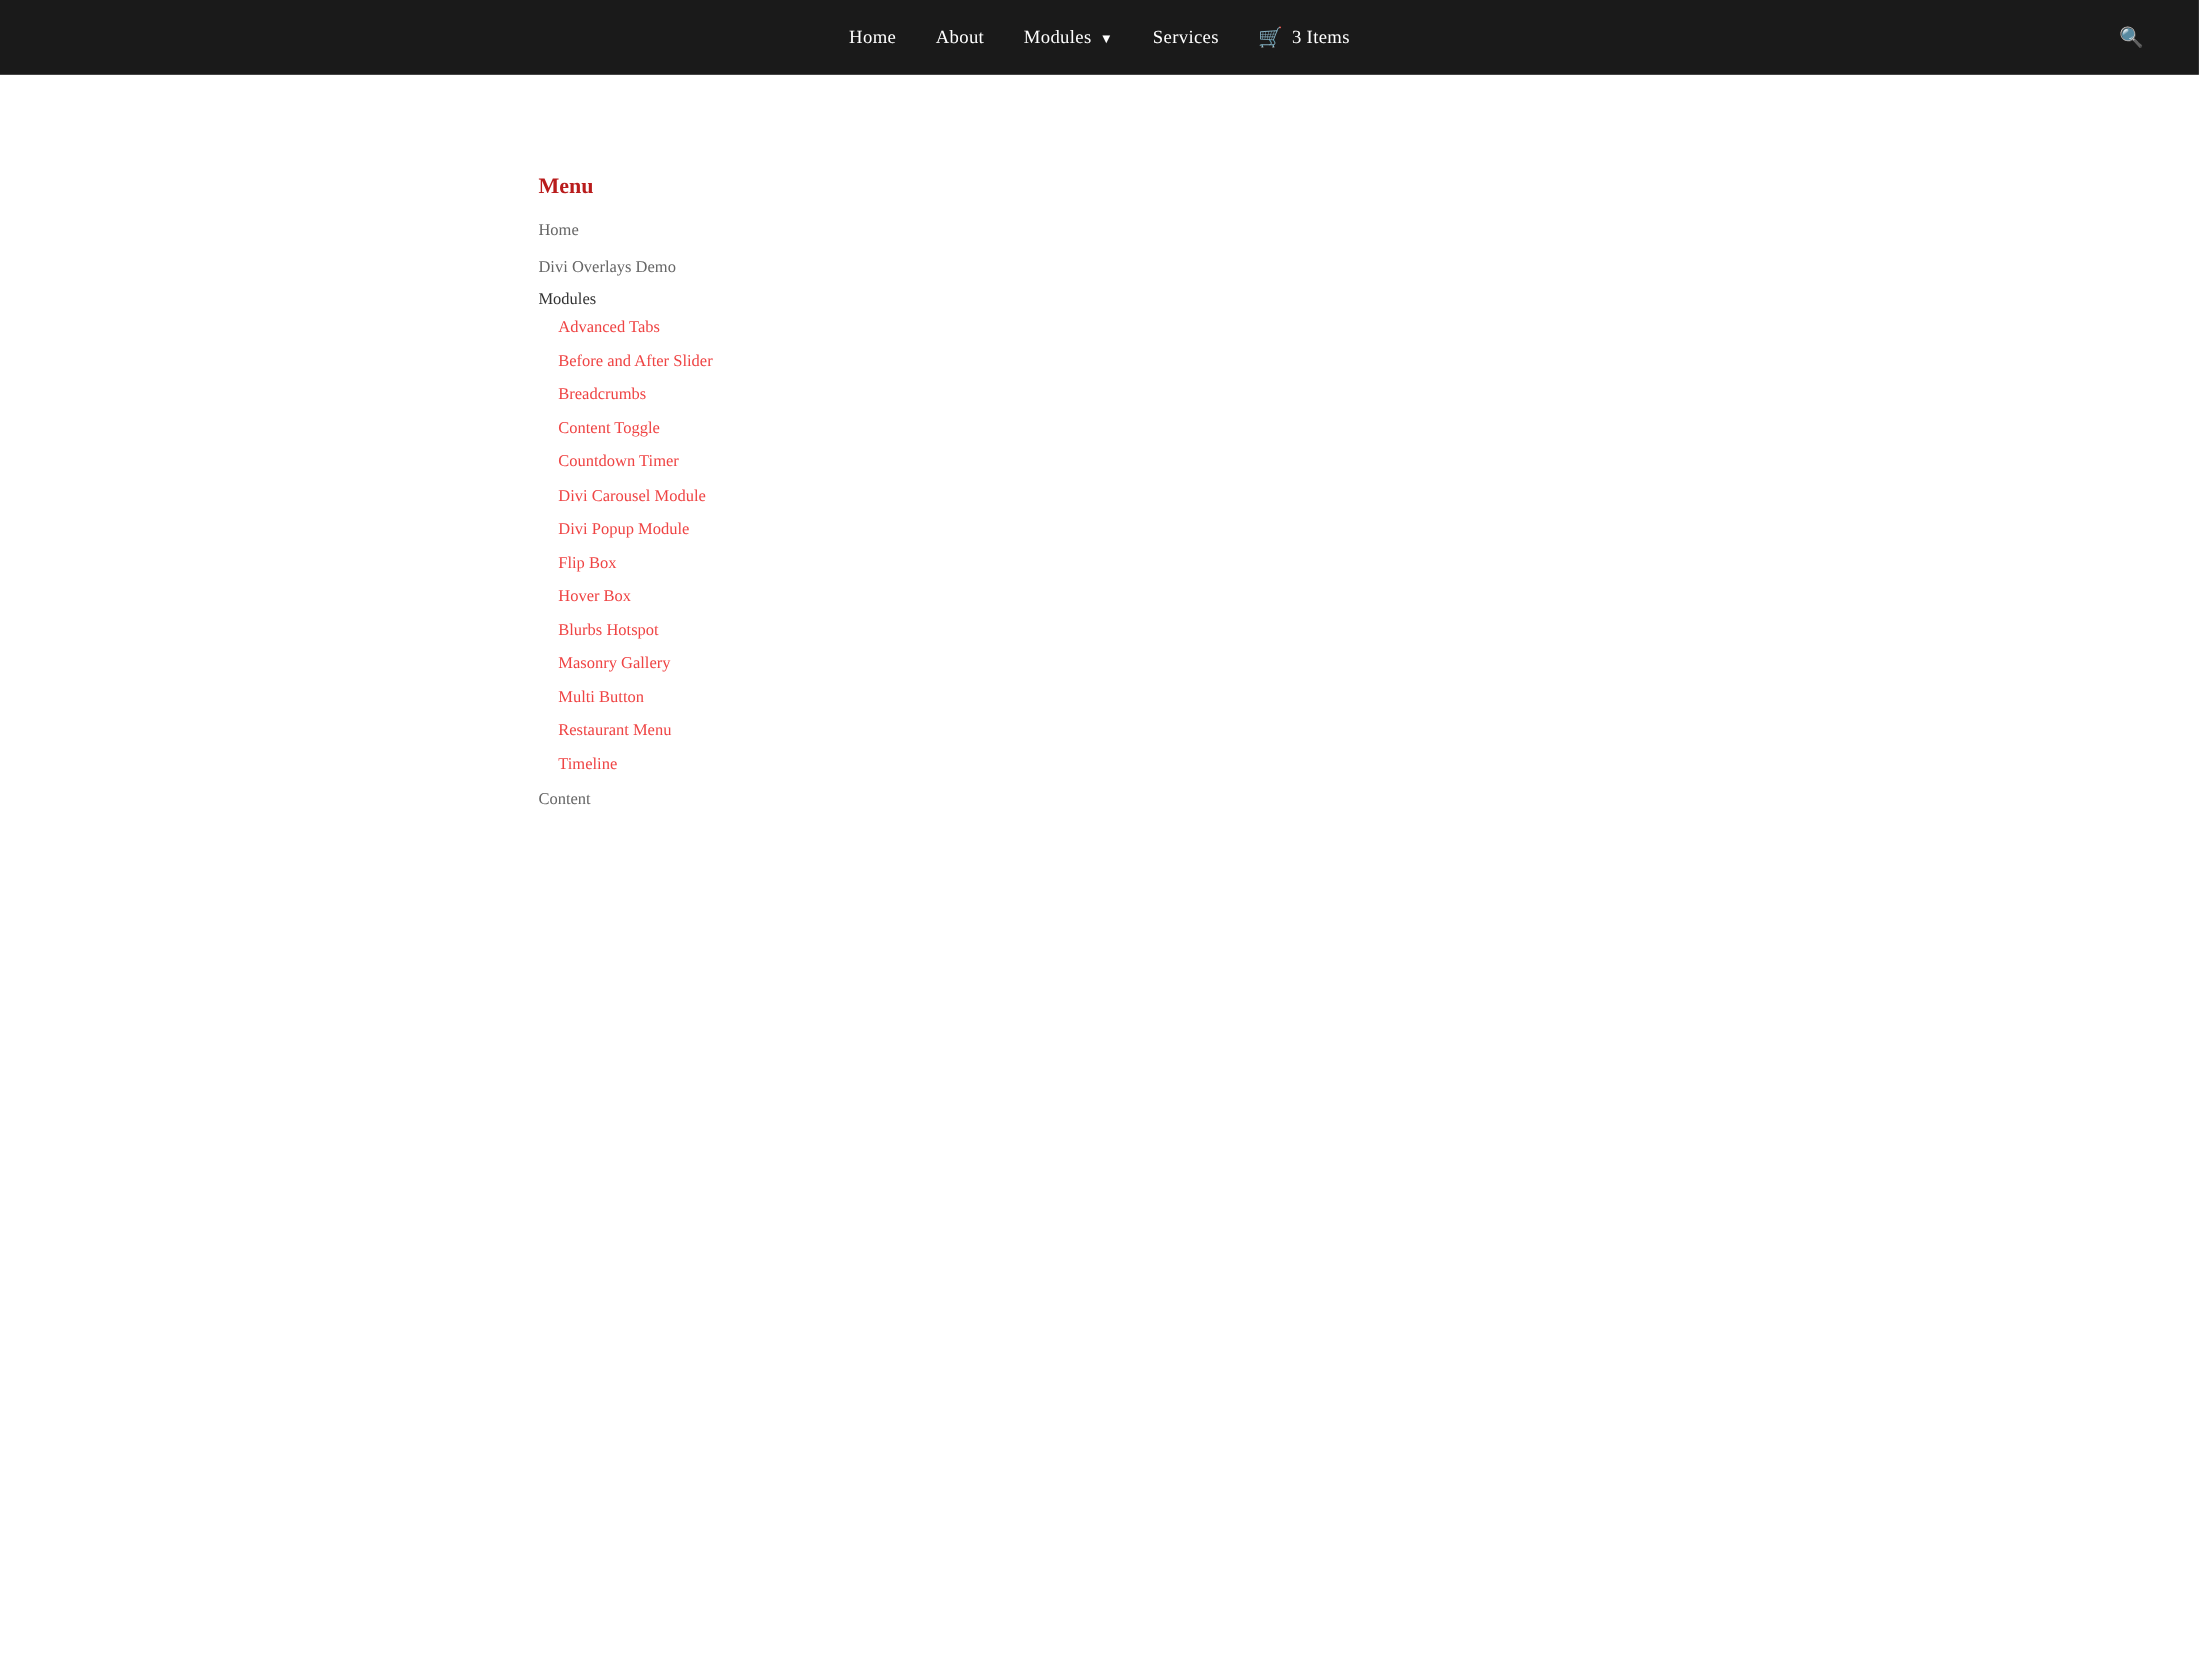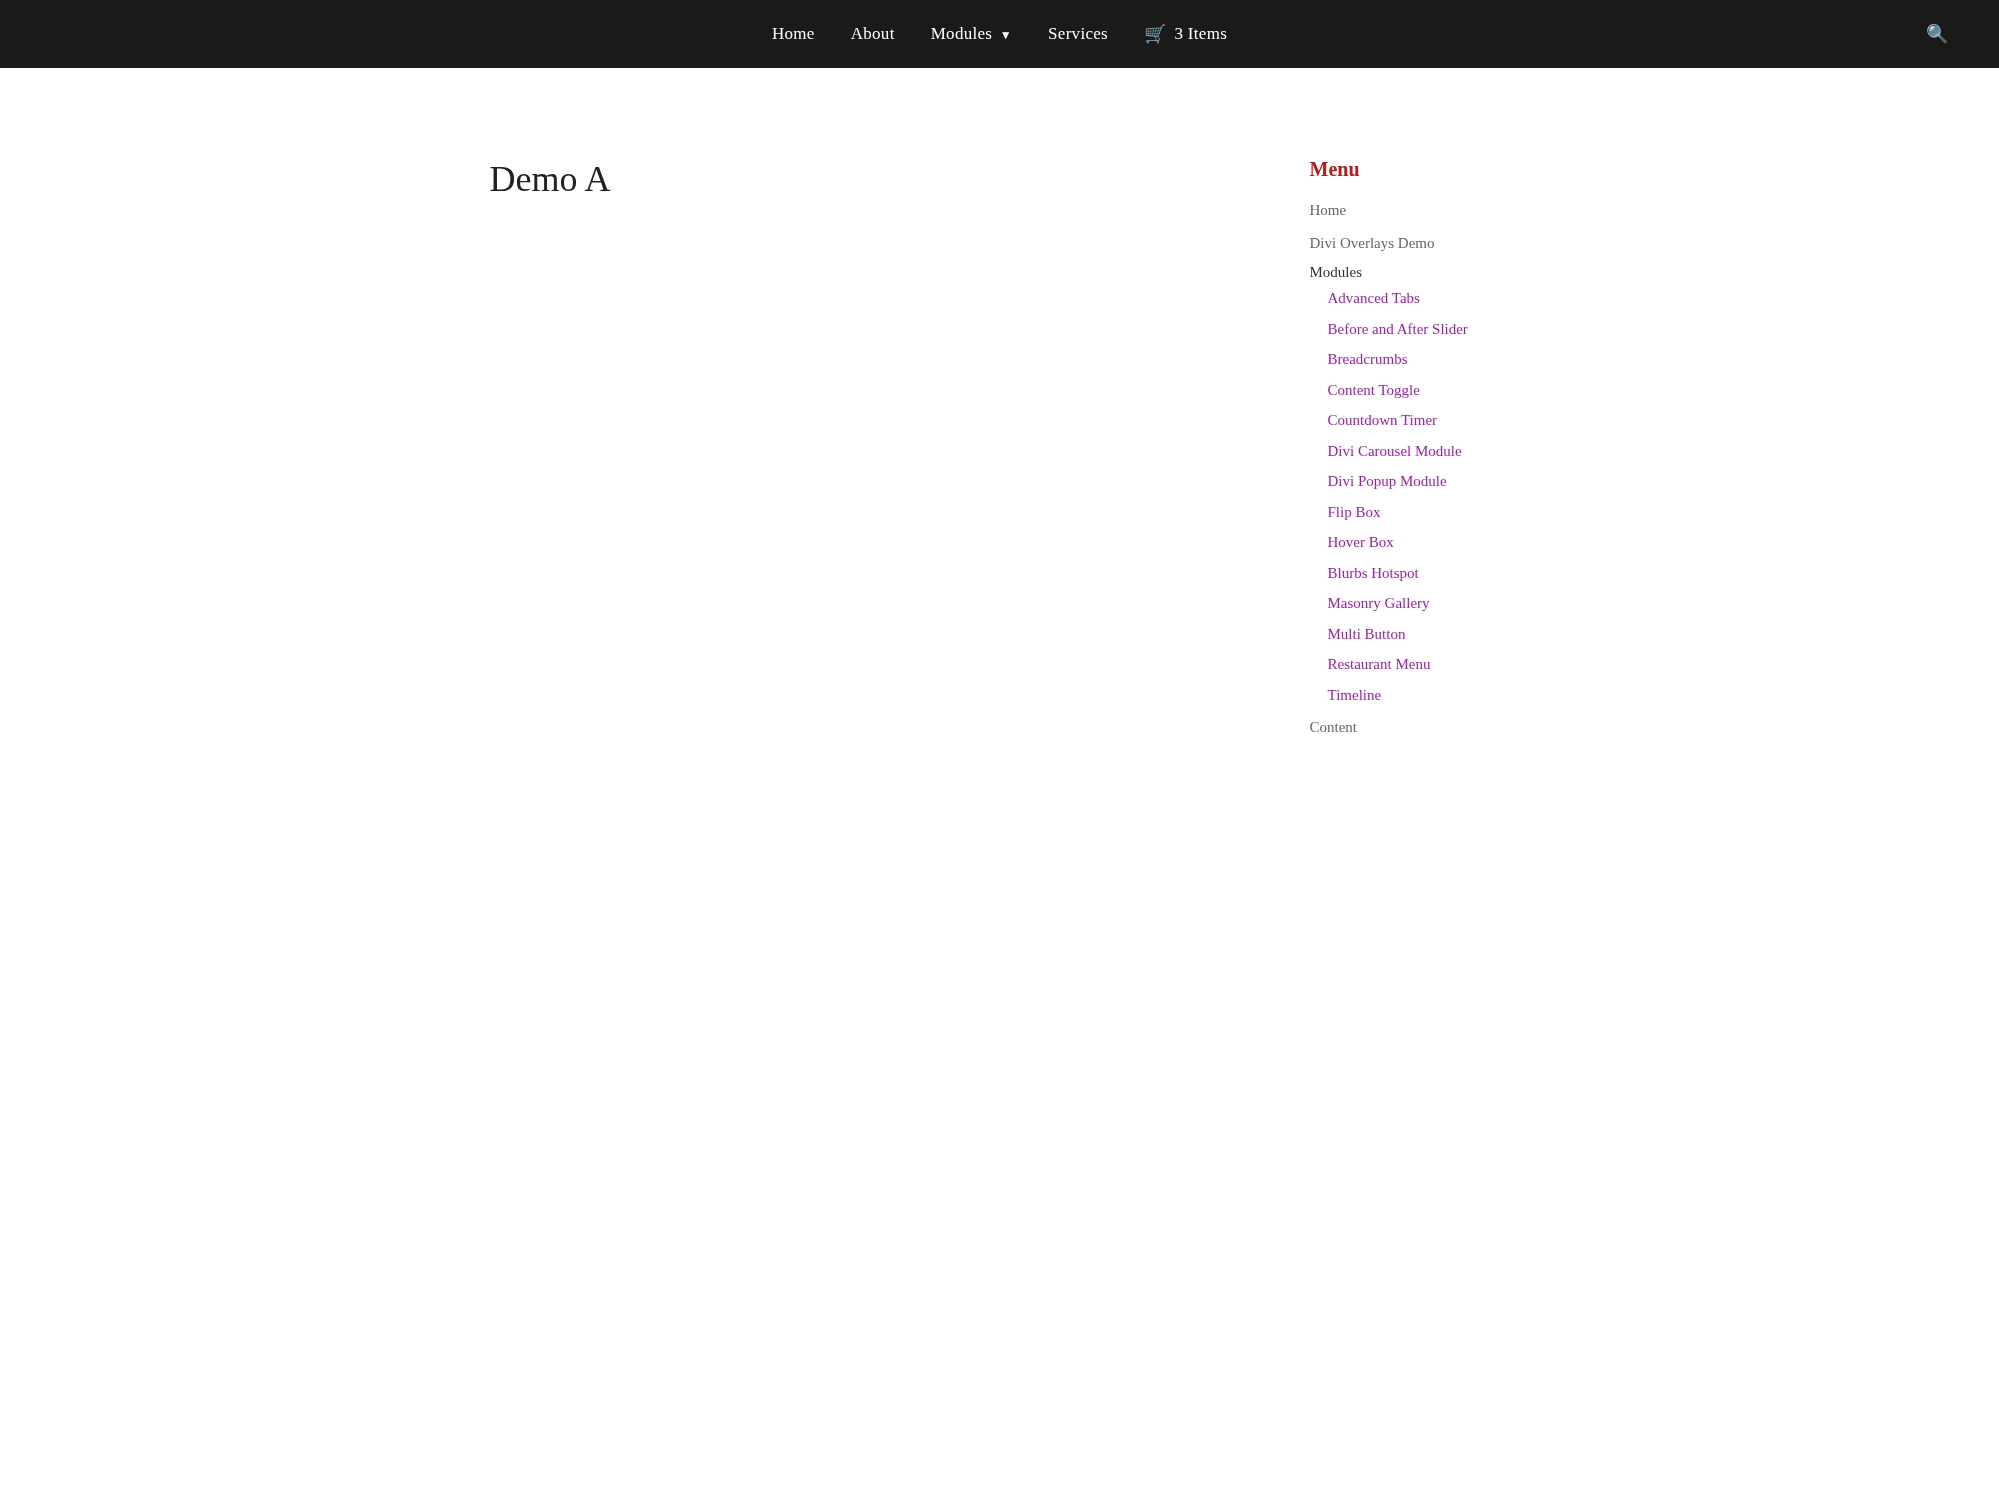--- a/index.html
+++ b/index.html
@@ -128,21 +128,21 @@
     .sidebar-menu .sub-menu {
       list-style: none;
       padding-left: 18px;
     }
 
     .sidebar-menu .sub-menu li {
       margin-bottom: 8px;
     }
 
     .sidebar-menu .sub-menu li a {
-      color: #a21caf;
+      color: #ef4444;
       font-size: 15px;
     }
   </style>
 </head>
 <body>
 
 <header class="site-header">
   <nav>
     <ul class="nav-menu">
       <li>
@@ -166,23 +166,20 @@
       </li>
     </ul>
   </nav>
   <button class="search-icon-btn">
     <span>🔍</span>
   </button>
 </header>
 
 <div class="site-main">
 
-  <main class="content-area">
-    <h1 class="page-title">Demo A</h1>
-  </main>
 
   <aside class="sidebar">
     <h3 class="sidebar-menu-title">Menu</h3>
     <ul class="sidebar-menu">
 
       <li>
         <a href="#">Home</a>
       </li>
       <li>
         <a href="#">Divi Overlays Demo</a>

